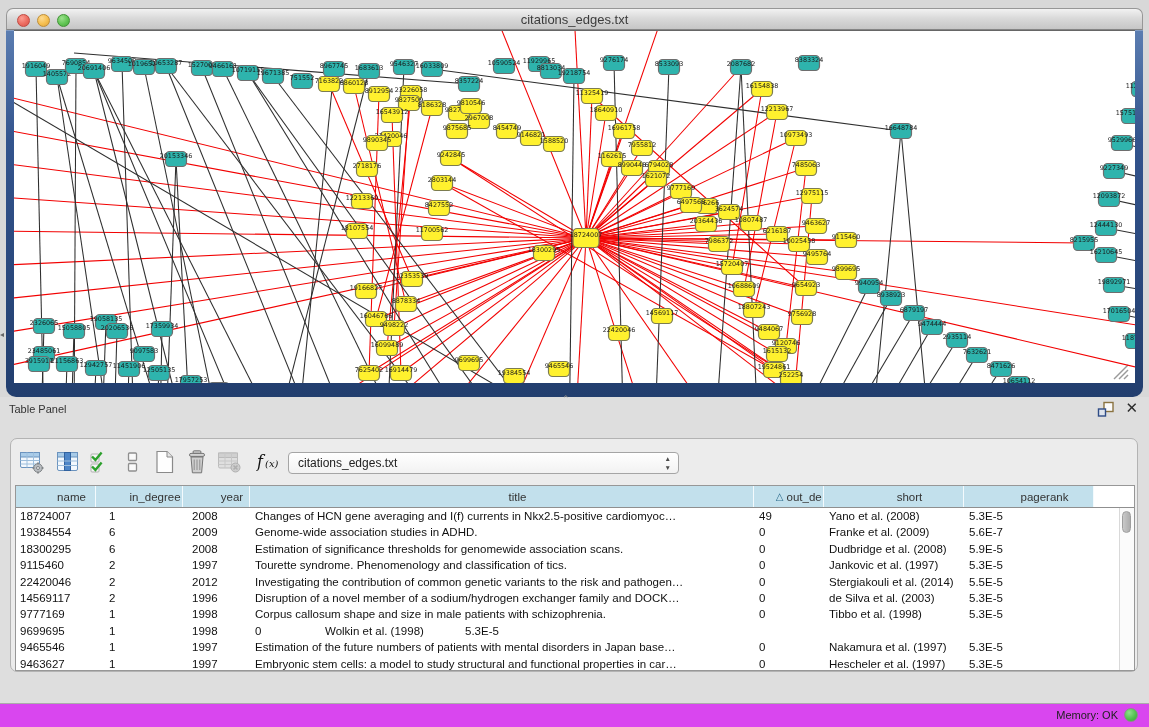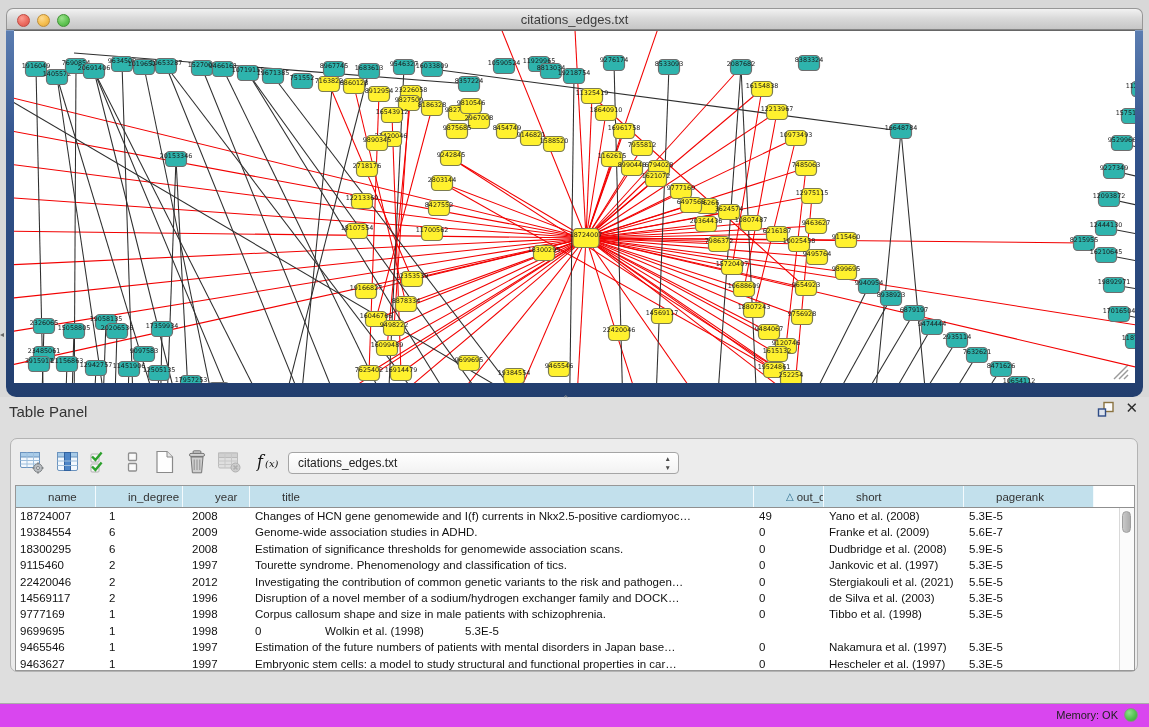--- a/index.html
+++ b/index.html
@@ -26,37 +26,37 @@
   .er{stroke:#F20000;stroke-width:1.05;}
   .eb{stroke:#2E2E2E;stroke-width:1.05;}
   .ny{fill:#FFF12E;stroke:#7C7C50;stroke-width:1.2;}
   .nt{fill:#2EB4AD;stroke:#6E6E6E;stroke-width:1.2;}
   .nl{font-size:6.4px;fill:#1A1A1A;text-anchor:middle;font-family:"DejaVu Sans",sans-serif;}
   .grip{stroke:#9A9A9A;stroke-width:1.4;}
   .sliver-arrow{position:absolute;left:0px;top:330px;font-size:8px;color:#666;}
   
   .lower{position:absolute;left:0;top:397px;width:1149px;height:330px;background:#DEDEDE;}
   .panel-header{position:absolute;left:0;top:0;width:100%;height:27px;}
-  .panel-title{position:absolute;left:9px;top:6px;font-size:15px;color:#333;}
+  .panel-title{position:absolute;left:9px;top:6px;font-size:11px;color:#333;}
   .collapse-caret{position:absolute;left:562px;top:-3px;font-size:9px;color:#8A8A8A;}
   .float-btn{position:absolute;right:34px;top:4px;width:19px;height:17px;cursor:default;}
   .close-btn{position:absolute;right:11px;top:2px;font-size:15px;font-weight:700;color:#2B2B2B;}
   .tool-box{position:absolute;left:10px;top:41px;width:1128px;height:234px;box-sizing:border-box;
             background:#ECECEC;border:1px solid #B3B3B3;border-radius:7px;}
   .tb-icon{position:absolute;top:11px;width:26px;height:24px;}
   .combo{position:absolute;left:277px;top:13px;width:391px;height:22px;box-sizing:border-box;
          background:linear-gradient(#FFFFFF,#F2F2F2);border:1px solid #A5A5A5;border-radius:4px;
          font-size:12px;color:#222;line-height:20px;padding-left:9px;}
   .combo-arrows{position:absolute;right:7px;top:1px;display:flex;flex-direction:column;line-height:9px;
                 font-size:6.5px;color:#4A4A4A;}
   
   .tablewrap{position:absolute;left:4px;top:46px;width:1120px;height:186px;box-sizing:border-box;
              background:#FFF;border:1px solid #979797;overflow:hidden;}
   .thead{display:flex;height:21px;border-bottom:1px solid #8F8F8F;background:#C2E0EC;font-size:11.5px;color:#333;}
-  .th{box-sizing:border-box;border-right:1px solid #F3FAFD;display:flex;align-items:center;
+  .th{box-sizing:border-box;border-right:1px solid #F3FAFD;display:flex;align-items:center;justify-content:center;
       overflow:hidden;white-space:nowrap;padding-left:32px;}
   .th .sort{color:#2E6E8E;margin-right:3px;font-size:10px;}
   .th-fill{flex:1;background:#FFF;border-right:none;}
   .c0{width:80px;} .c1{width:87px;} .c2{width:67px;} .c3{width:504px;} .c4{width:70px;} .c5{width:140px;} .c6{width:130px;}
   .trows{position:absolute;left:0;top:22px;right:14px;bottom:0;overflow:hidden;}
   .trow{display:flex;height:16.4px;font-size:11.5px;color:#111;}
   .tc{box-sizing:border-box;overflow:hidden;white-space:nowrap;text-overflow:ellipsis;padding-left:5px;line-height:16.4px;}
   .trow .tc:nth-child(1){padding-left:4px;}
   .trow .tc:nth-child(2){padding-left:13px;}
   .trow .tc:nth-child(3){padding-left:9px;}
@@ -957,21 +957,21 @@
           <div class="th c6">
               <span>pagerank</span>
             </div>
           <div class="th th-fill"></div>
         </div>
         <div class="trows">
             <div class="trow">
               <div class="tc c0">18724007</div>
               <div class="tc c1">1</div>
               <div class="tc c2">2008</div>
-              <div class="tc c3">Changes of HCN gene genomewide and I(f) currents in Nkx2.5-positive cardiomyoc…</div>
+              <div class="tc c3">Changes of HCN gene averaging and I(f) currents in Nkx2.5-positive cardiomyoc…</div>
               <div class="tc c4">49</div>
               <div class="tc c5">Yano et al. (2008)</div>
               <div class="tc c6">5.3E-5</div>
               <div class="tc cf"></div>
             </div>
             <div class="trow">
               <div class="tc c0">19384554</div>
               <div class="tc c1">6</div>
               <div class="tc c2">2009</div>
               <div class="tc c3">Genome-wide association studies in ADHD.</div>
@@ -999,21 +999,21 @@
               <div class="tc c5">Jankovic et al. (1997)</div>
               <div class="tc c6">5.3E-5</div>
               <div class="tc cf"></div>
             </div>
             <div class="trow">
               <div class="tc c0">22420046</div>
               <div class="tc c1">2</div>
               <div class="tc c2">2012</div>
               <div class="tc c3">Investigating the contribution of common genetic variants to the risk and pathogen…</div>
               <div class="tc c4">0</div>
-              <div class="tc c5">Stergiakouli et al. (2021)</div>
+              <div class="tc c5">Stergiakouli et al. (2014)</div>
               <div class="tc c6">5.5E-5</div>
               <div class="tc cf"></div>
             </div>
             <div class="trow">
               <div class="tc c0">14569117</div>
               <div class="tc c1">2</div>
               <div class="tc c2">1996</div>
               <div class="tc c3">Disruption of a novel member of a sodium/hydrogen exchanger family and DOCK…</div>
               <div class="tc c4">0</div>
               <div class="tc c5">de Silva et al. (2003)</div>

